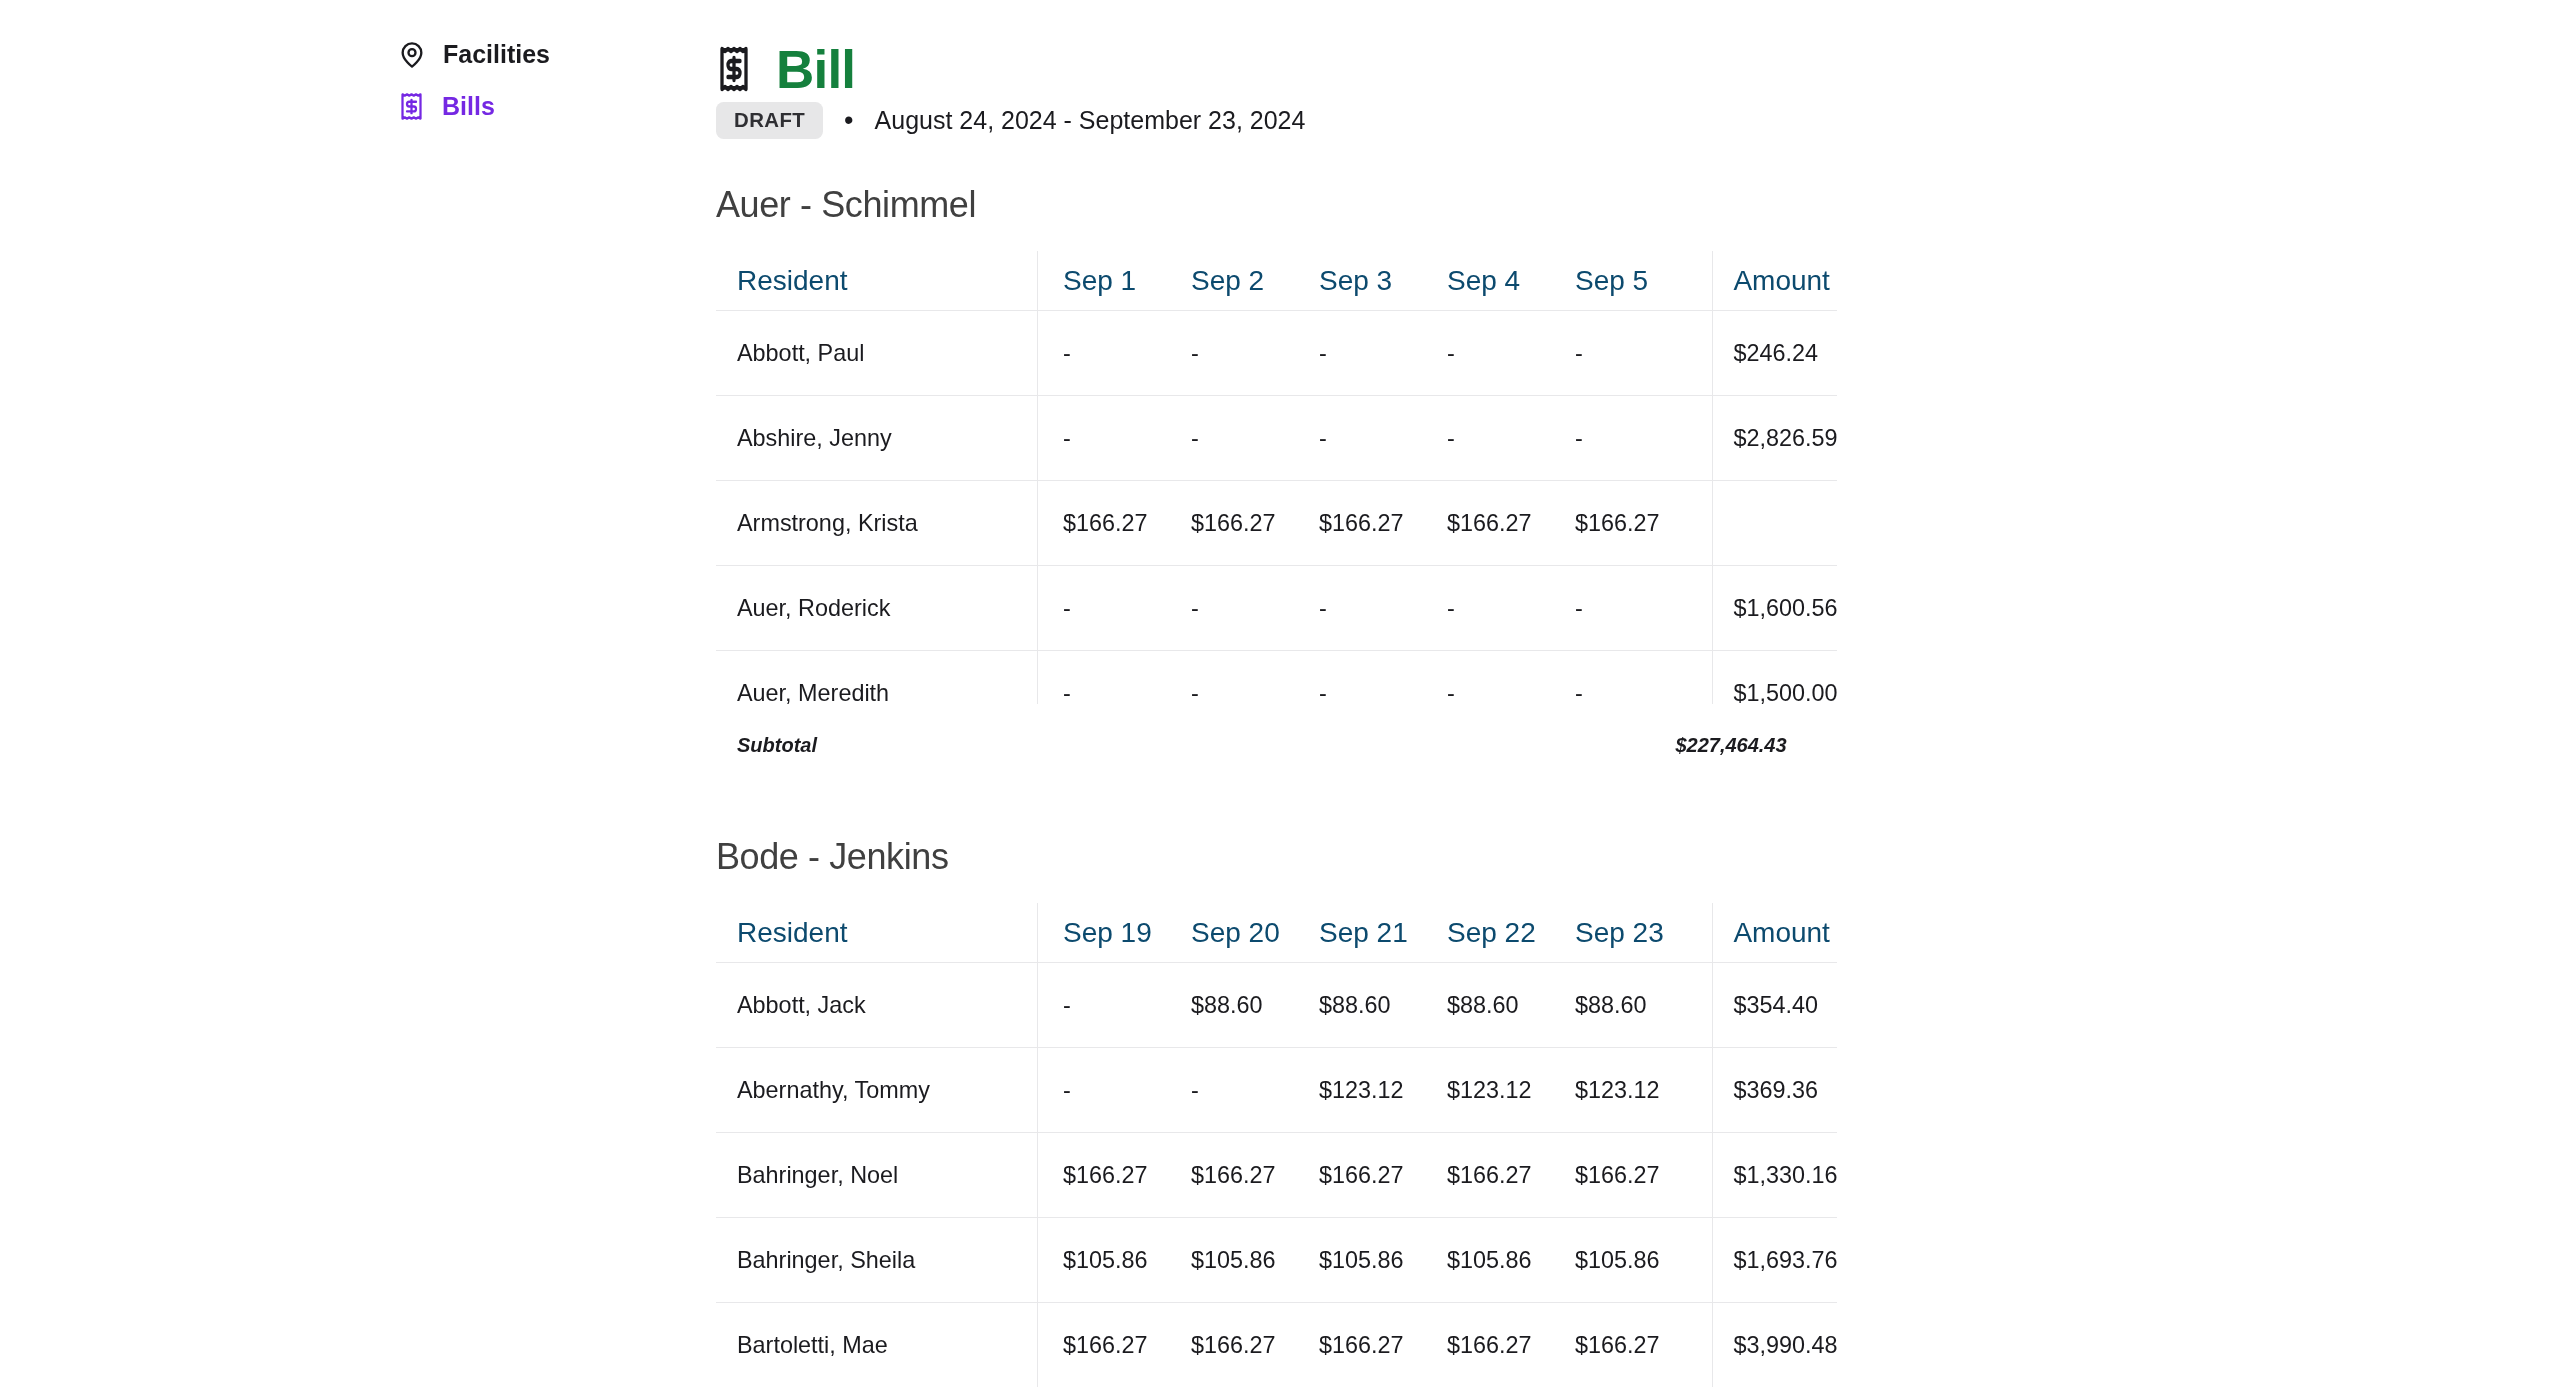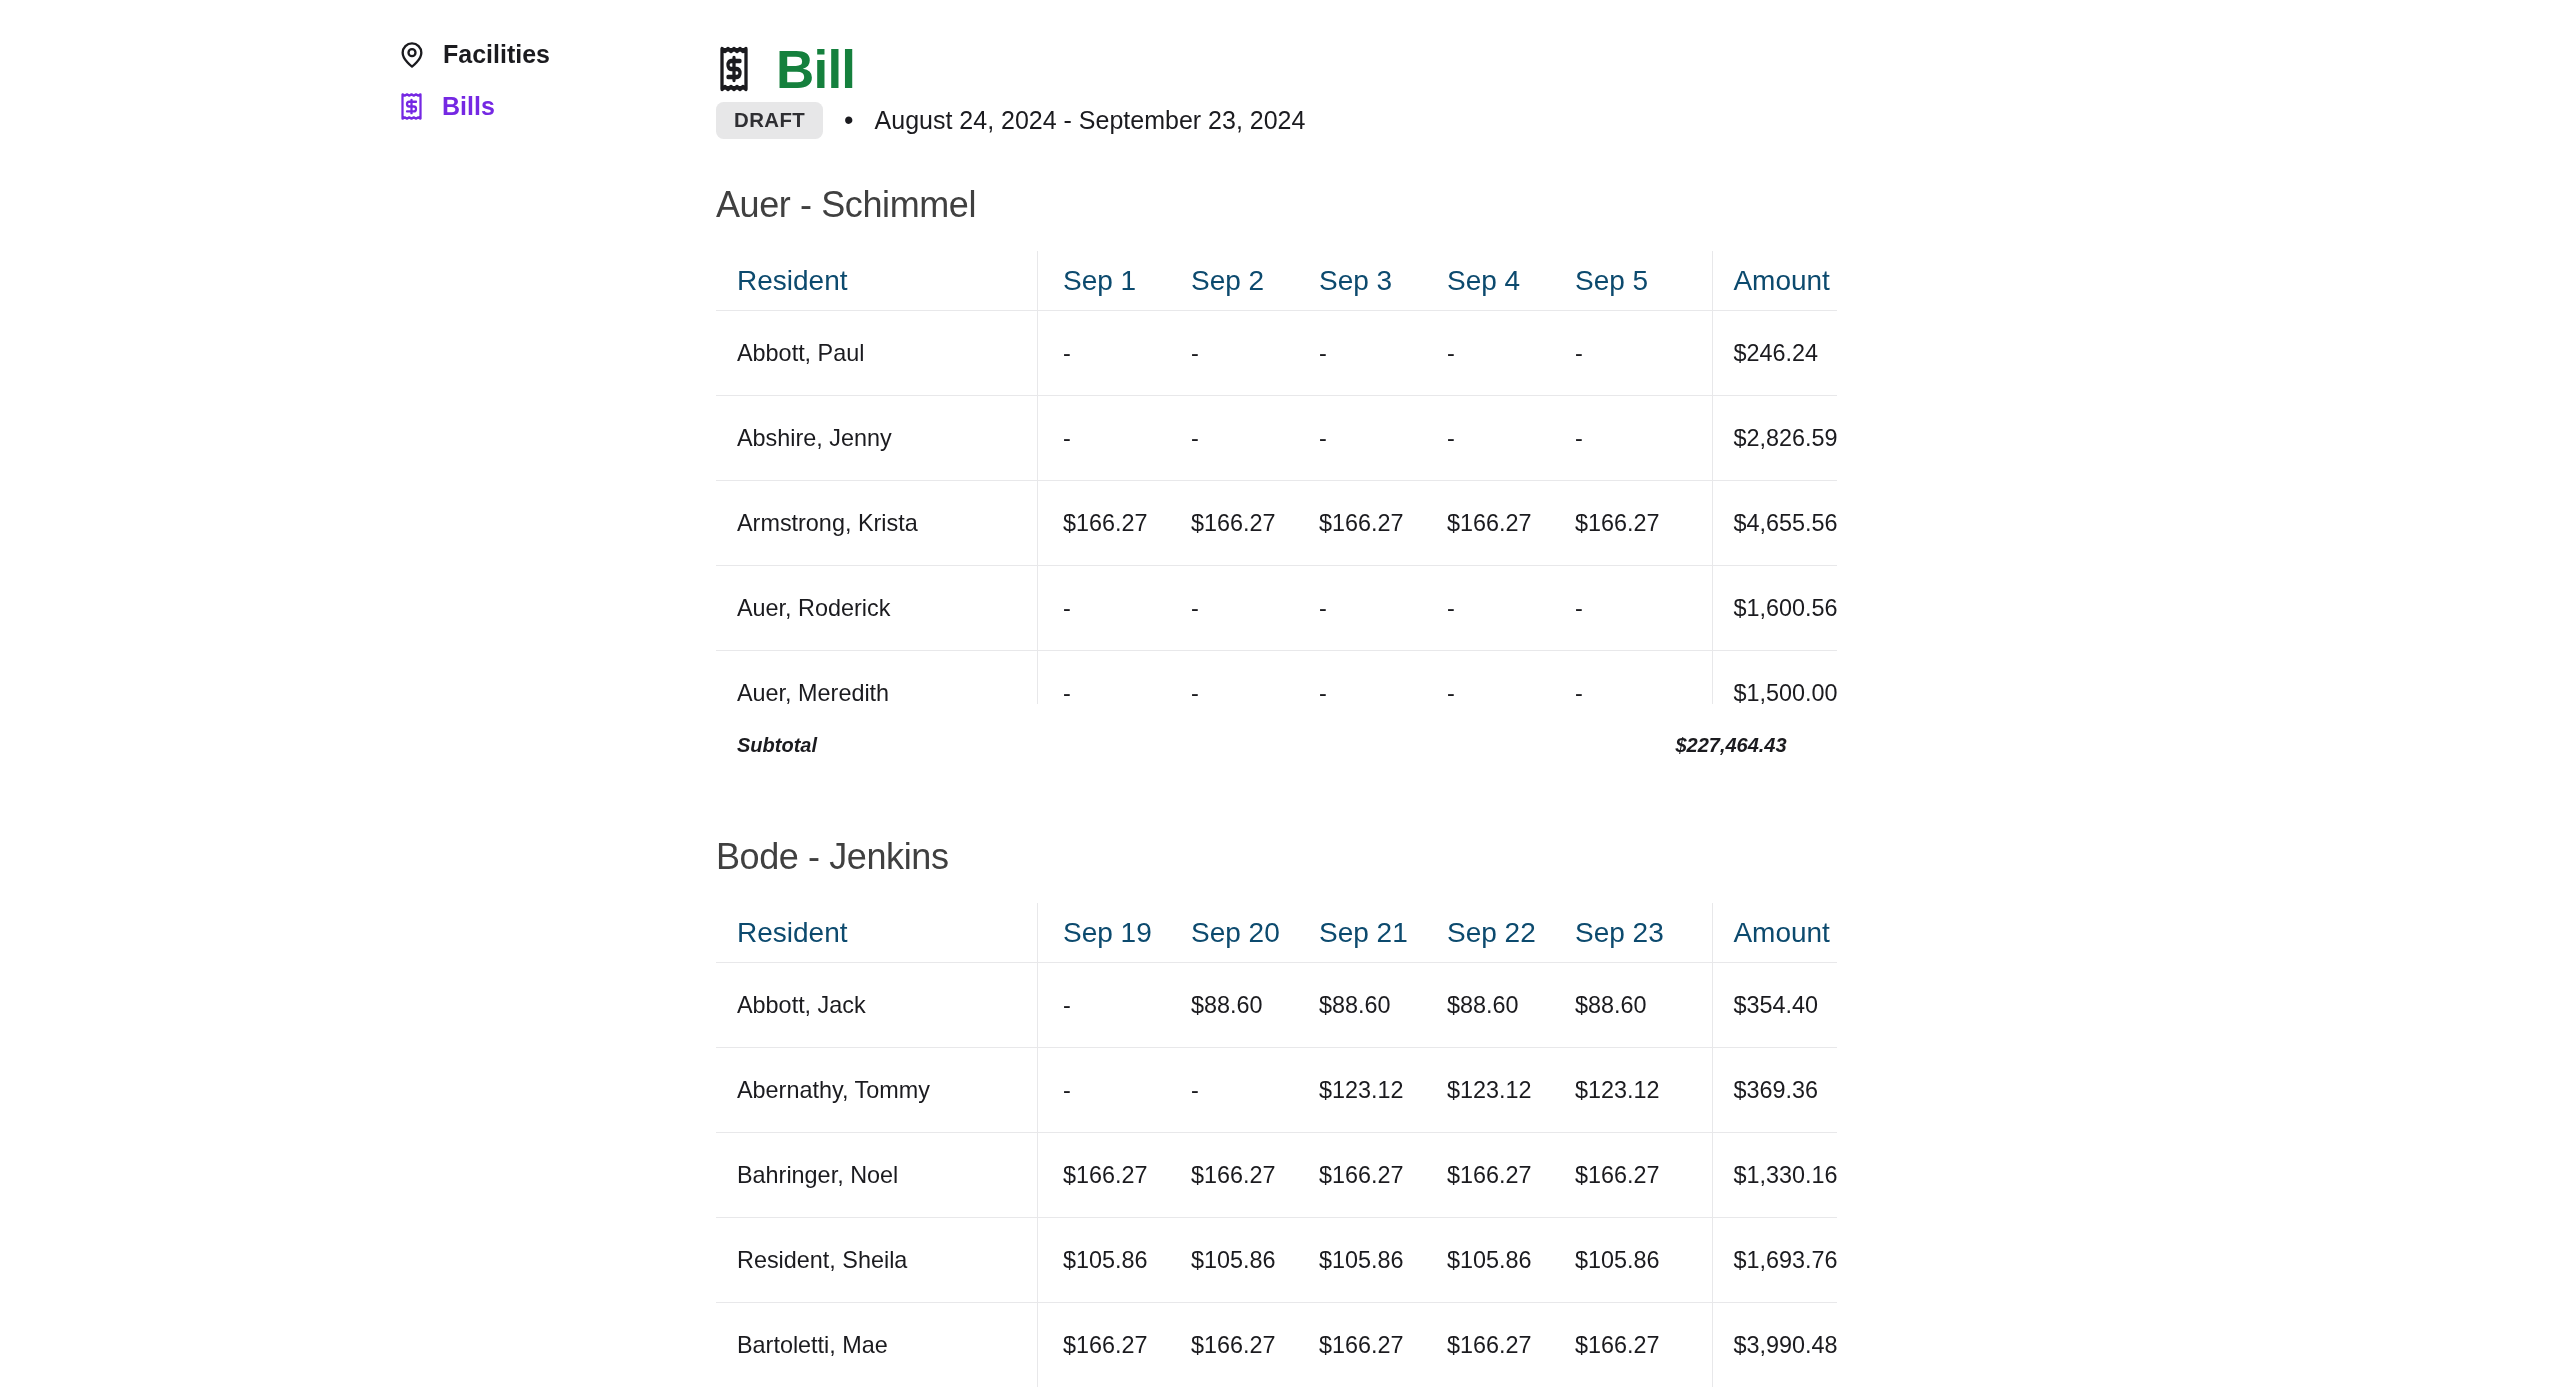--- a/index.html
+++ b/index.html
@@ -170,21 +170,20 @@
               <div class="cell resident-cell">Armstrong, Krista</div>
               <div class="days-clip">
                 <div class="days">
                   <div class="day-cell">$166.27</div>
                   <div class="day-cell">$166.27</div>
                   <div class="day-cell">$166.27</div>
                   <div class="day-cell">$166.27</div>
                   <div class="day-cell">$166.27</div>
                 </div>
               </div>
-              <div class="cell amount-cell">$4,655.56</div>
             </div>
             <div class="trow">
               <div class="cell resident-cell">Auer, Roderick</div>
               <div class="days-clip">
                 <div class="days">
                   <div class="day-cell">-</div>
                   <div class="day-cell">-</div>
                   <div class="day-cell">-</div>
                   <div class="day-cell">-</div>
                   <div class="day-cell">-</div>
@@ -264,21 +263,21 @@
                   <div class="day-cell">$166.27</div>
                   <div class="day-cell">$166.27</div>
                   <div class="day-cell">$166.27</div>
                   <div class="day-cell">$166.27</div>
                   <div class="day-cell">$166.27</div>
                 </div>
               </div>
               <div class="cell amount-cell">$1,330.16</div>
             </div>
             <div class="trow">
-              <div class="cell resident-cell">Resident, Sheila</div>
+              <div class="cell resident-cell">Bahringer, Sheila</div>
               <div class="days-clip">
                 <div class="days">
                   <div class="day-cell">$105.86</div>
                   <div class="day-cell">$105.86</div>
                   <div class="day-cell">$105.86</div>
                   <div class="day-cell">$105.86</div>
                   <div class="day-cell">$105.86</div>
                 </div>
               </div>
               <div class="cell amount-cell">$1,693.76</div>

